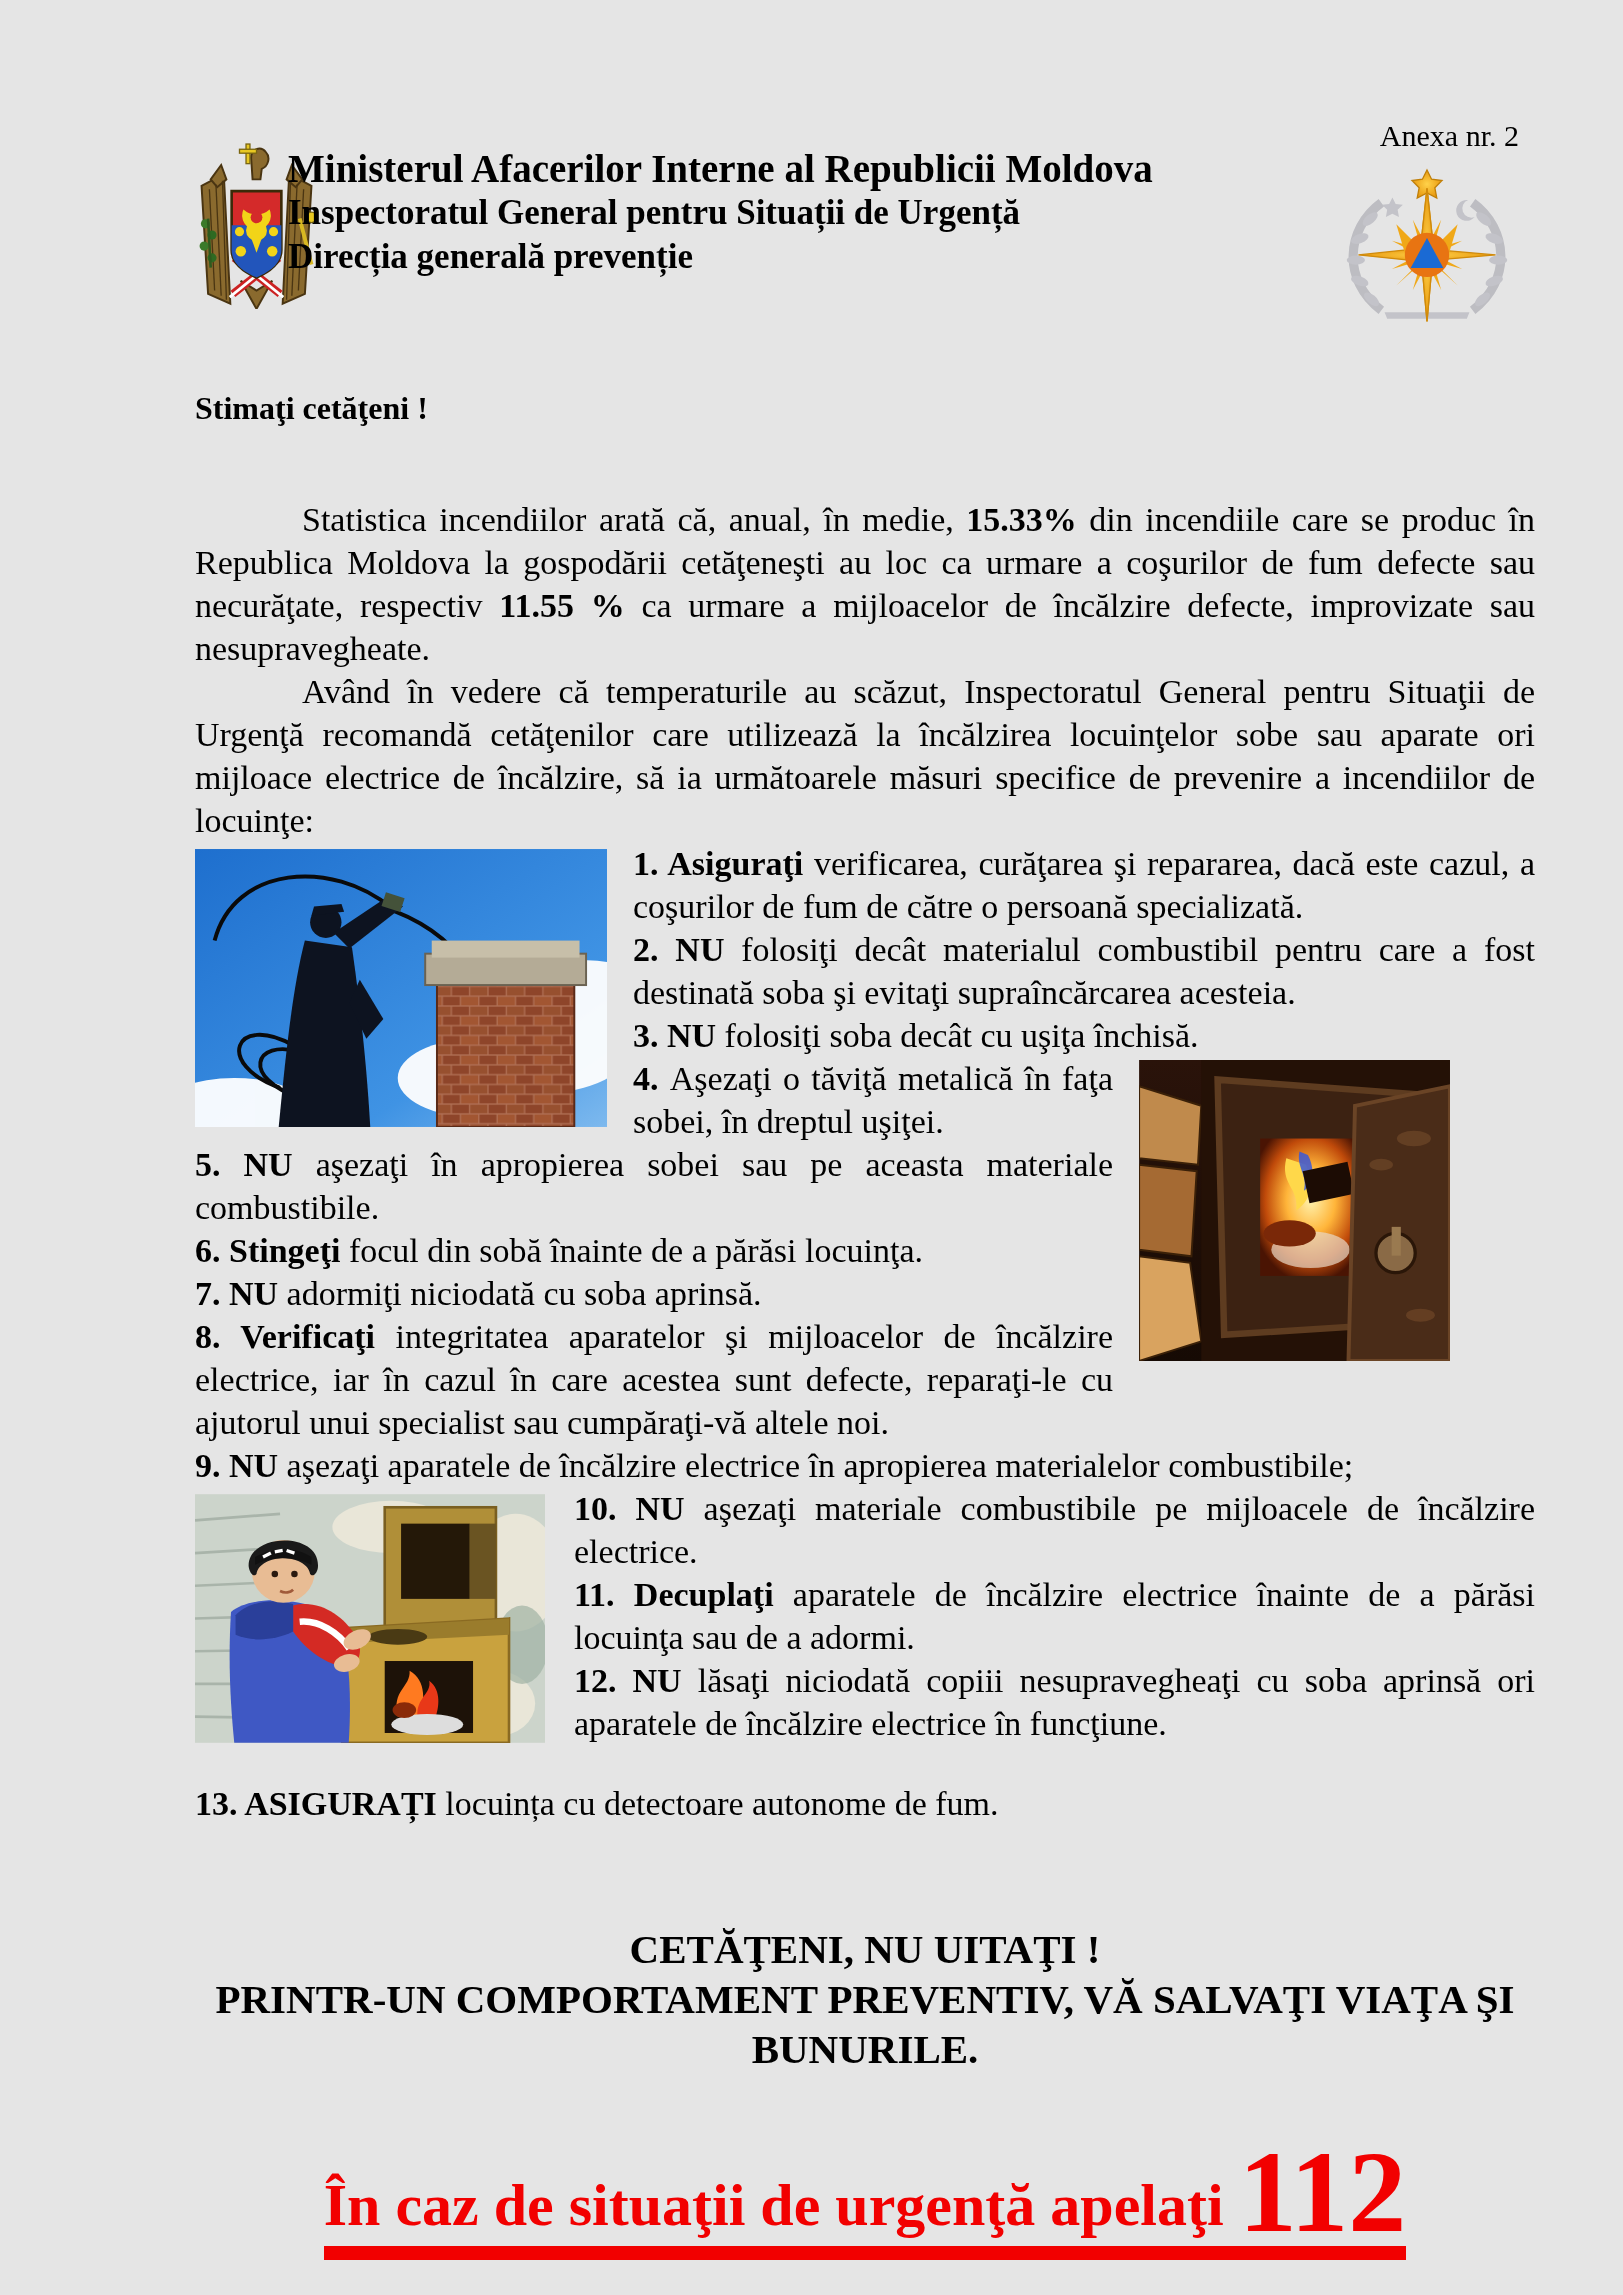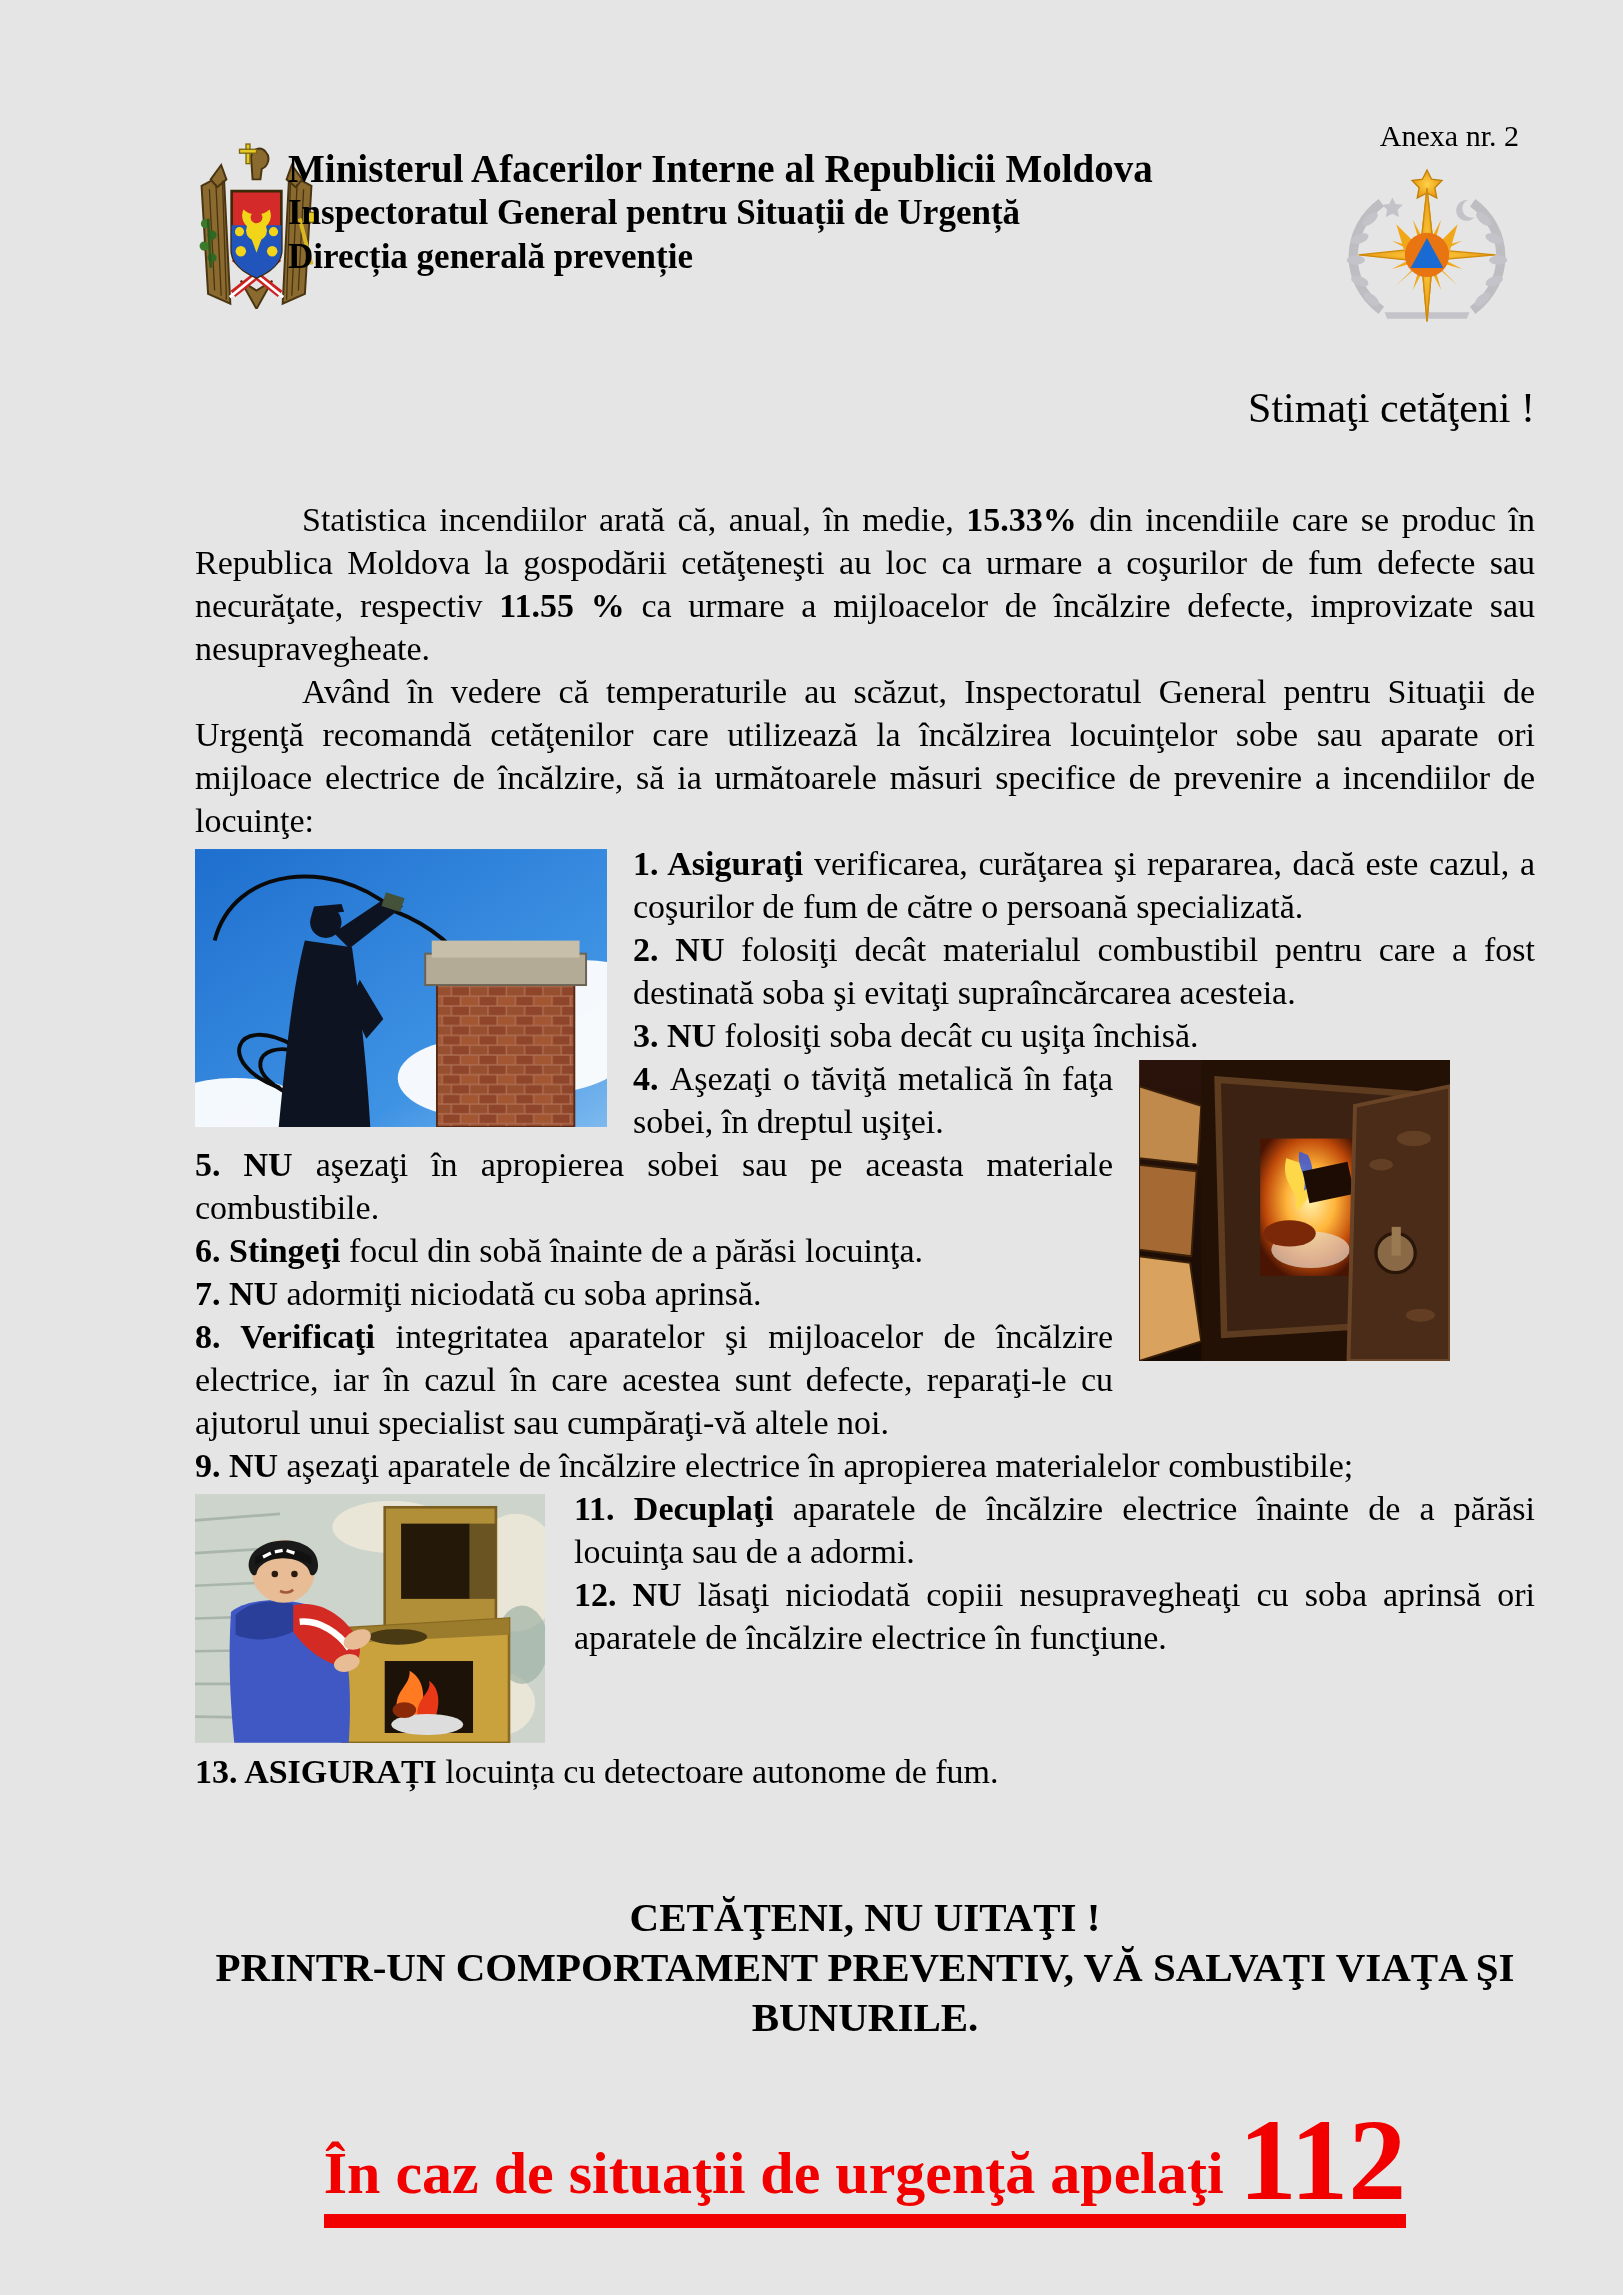--- a/index.html
+++ b/index.html
@@ -21,21 +21,21 @@
     font-weight:bold;line-height:44px;
   }
   .header-text .h-line1{font-size:39px;}
   .header-text .h-line2{font-size:35px;}
   .header-text .h-line3{font-size:35px;}
   
   .content{
     position:absolute;left:195px;top:387px;width:1340px;
     font-size:34px;line-height:43px;text-align:justify;
   }
-  .salutation{font-weight:normal;font-size:42px;margin:0 0 68px 0;text-align:right;}
+  .salutation{font-weight:bold;font-size:32px;margin:0 0 68px 0;text-align:left;}
   p{margin:0;}
   .indent{text-indent:107px;}
   b{font-weight:bold;}
   .photo{display:block;}
   .f-img1{float:left;width:412px;height:278px;margin:6.5px 26px 7.9px 0;}
   .f-img2{float:right;width:311px;height:301px;margin:2.6px 85px 9.2px 26px;}
   .f-img3{float:left;width:350px;height:249px;margin:6.5px 29px 7.9px 0;}
   .li{margin:0;}
   .item13{clear:both;margin-top:37px;}
   .closing{
@@ -346,20 +346,21 @@
               <line x1="122" y1="88" x2="134" y2="86"></line>
               <line x1="140" y1="86" x2="152" y2="90"></line>
             </g>
           <circle cx="122" cy="122" r="5" fill="#2a1a10"></circle>
           <circle cx="152" cy="122" r="5" fill="#2a1a10"></circle>
           <path d="M130,148 C138,152 146,150 150,146" stroke="#a05a3a" stroke-width="4" fill="none"></path>
         </g>
       </svg>
     </div>
 
+    <p class="li"><b>10. </b><b>NU</b><span> aşezaţi materiale combustibile pe mijloacele de încălzire electrice.</span></p>
     <p class="li"><b>11. </b><b>Decuplaţi</b><span> aparatele de încălzire electrice înainte de a părăsi locuinţa sau de a adormi.</span></p>
     <p class="li"><b>12. </b><b>NU</b><span> lăsaţi niciodată copiii nesupravegheaţi cu soba aprinsă ori aparatele de încălzire electrice în funcţiune.</span></p>
 
     <p class="li item13"><b>13. </b><b>ASIGURAȚI</b><span> locuința cu detectoare autonome de fum.</span></p>
 
     <div class="closing">
       <div>CETĂŢENI, NU UITAŢI !</div>
       <div>PRINTR-UN COMPORTAMENT PREVENTIV, VĂ SALVAŢI VIAŢA ŞI BUNURILE.</div>
     </div>
 

